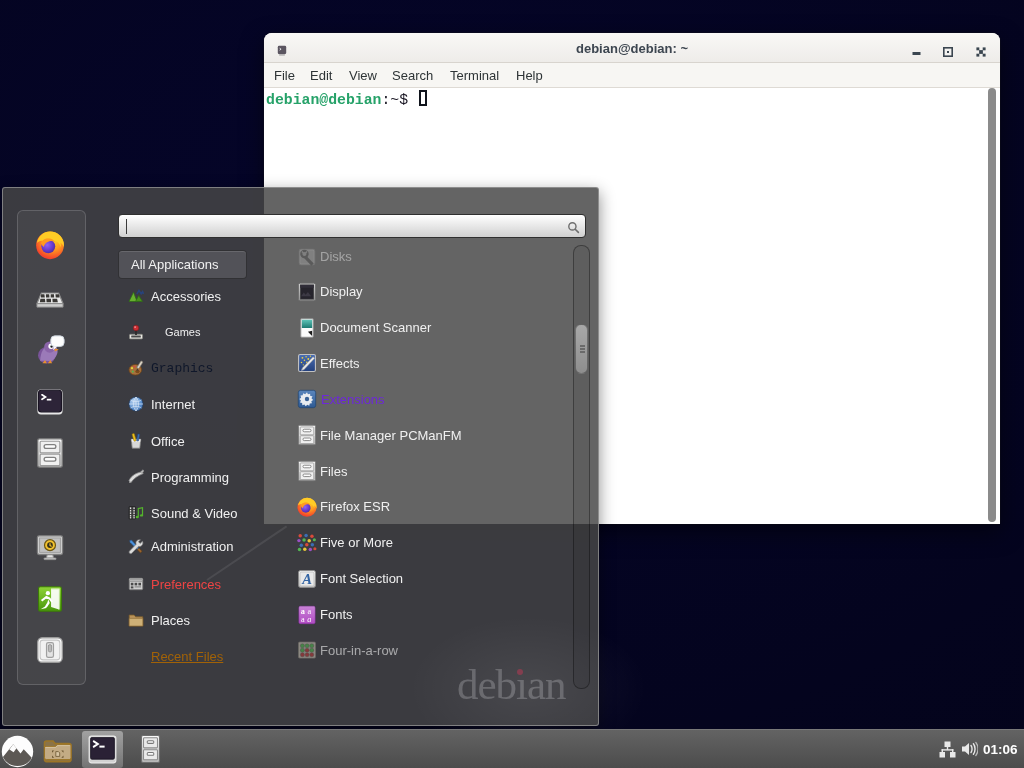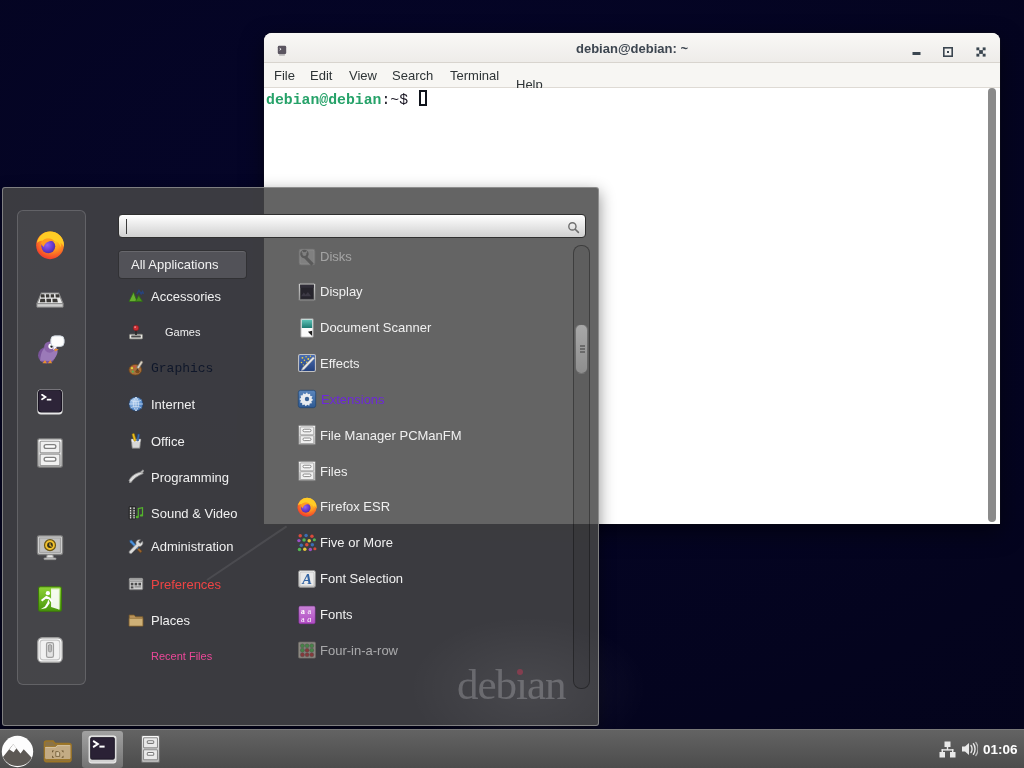--- a/index.html
+++ b/index.html
@@ -31,21 +31,21 @@
             <rect x="3.1" y="3.1" width="3.8" height="3.8"></rect>
           </g>
         </svg></div>
   </div>
   <div class="abs" style="left:0;top:30px;width:736px;height:25px;background:#f7f6f3;border-bottom:1px solid #dedad4;">
     <span class="abs" style="left:10px;top:5px;font-size:13px;color:#2e3436;">File</span>
     <span class="abs" style="left:46px;top:5px;font-size:13px;color:#2e3436;">Edit</span>
     <span class="abs" style="left:85px;top:5px;font-size:13px;color:#2e3436;">View</span>
     <span class="abs" style="left:128px;top:5px;font-size:13px;color:#2e3436;">Search</span>
     <span class="abs" style="left:186px;top:5px;font-size:13px;color:#2e3436;">Terminal</span>
-    <span class="abs" style="left:252px;top:14px;font-size:13px;color:#2e3436;">Help</span>
+    <span class="abs" style="left:252px;top:5px;font-size:13px;color:#2e3436;">Help</span>
   </div>
   <div class="abs" style="left:0;top:55px;width:736px;height:436px;background:#fff;">
     <div class="abs" style="left:2px;top:4px;font-family:'Liberation Mono',monospace;font-size:14.8px;white-space:pre;"><span style="font-weight:bold;color:#26a269;">debian@debian</span><span style="color:#171421;">:~$</span></div>
     <div class="abs" style="left:155px;top:2px;width:8px;height:16px;border:2px solid #10141c;background:#fff;"></div>
     <div class="abs" style="left:724px;top:0px;width:8px;height:434px;background:#8b8b8b;border-radius:4px;"></div>
   </div>
 </div>
 
 <div class="abs" style="left:2px;top:187px;width:597px;height:539px;background:rgba(70,70,70,0.84);border:1px solid rgba(165,165,165,0.65);border-radius:3px;box-shadow:0 5px 16px rgba(0,0,0,0.45);">
 
@@ -268,21 +268,21 @@
       <span style="margin-left:7px;font-size:13px;color:#ef4444;white-space:nowrap;">Preferences</span>
     </div>
     <div style="position:absolute;left:125px;top:423px;height:18px;display:flex;align-items:center;">
       <span style="width:16px;height:16px;display:inline-block;"><svg width="16" height="16" viewBox="0 0 16 16">
           <path d="M1.2 3h5l1.4 1.8h7.2V14H1.2z" fill="#b9935a" stroke="#7a5c28" stroke-width="0.8"></path>
           <path d="M1.2 6.4h13.6V14H1.2z" fill="#ceb077" stroke="#8a6a34" stroke-width="0.6"></path>
         </svg></span>
       <span style="margin-left:7px;font-size:13px;color:#f0f0f0;white-space:nowrap;">Places</span>
     </div>
     <div style="position:absolute;left:148px;top:459px;height:18px;display:flex;align-items:center;">
-      <span style="font-size:11px;color:#ec4899;">Recent Files</span>
+      <span style="font-size:13px;color:#a16207;text-decoration:underline;">Recent Files</span>
     </div>
 
   <div class="abs" style="left:0;top:0;width:597px;height:510px;overflow:hidden;">
     <div style="position:absolute;left:293px;top:57.5px;height:22px;display:flex;align-items:center;opacity:0.45;">
         <span style="width:22px;height:22px;display:inline-block;"><svg width="22" height="22" viewBox="0 0 24 24">
             <rect x="3.4" y="3.4" width="17.2" height="17.2" rx="2" fill="#b9b9b9" stroke="#7e7e7e" stroke-width="0.9"></rect>
             <rect x="4.8" y="4.8" width="14.4" height="14.4" rx="1.2" fill="#a2a2a2"></rect>
             <circle cx="9.2" cy="8.8" r="3.4" fill="none" stroke="#4e4e4e" stroke-width="2.4"></circle>
             <path d="M11.4 11l8 8.2-2.6 2.4-8-8.4z" fill="#4e4e4e"></path>
             <path d="M6.4 6l1.8 1.8M12 6l-1.8 1.8" stroke="#a2a2a2" stroke-width="1.6"></path>

